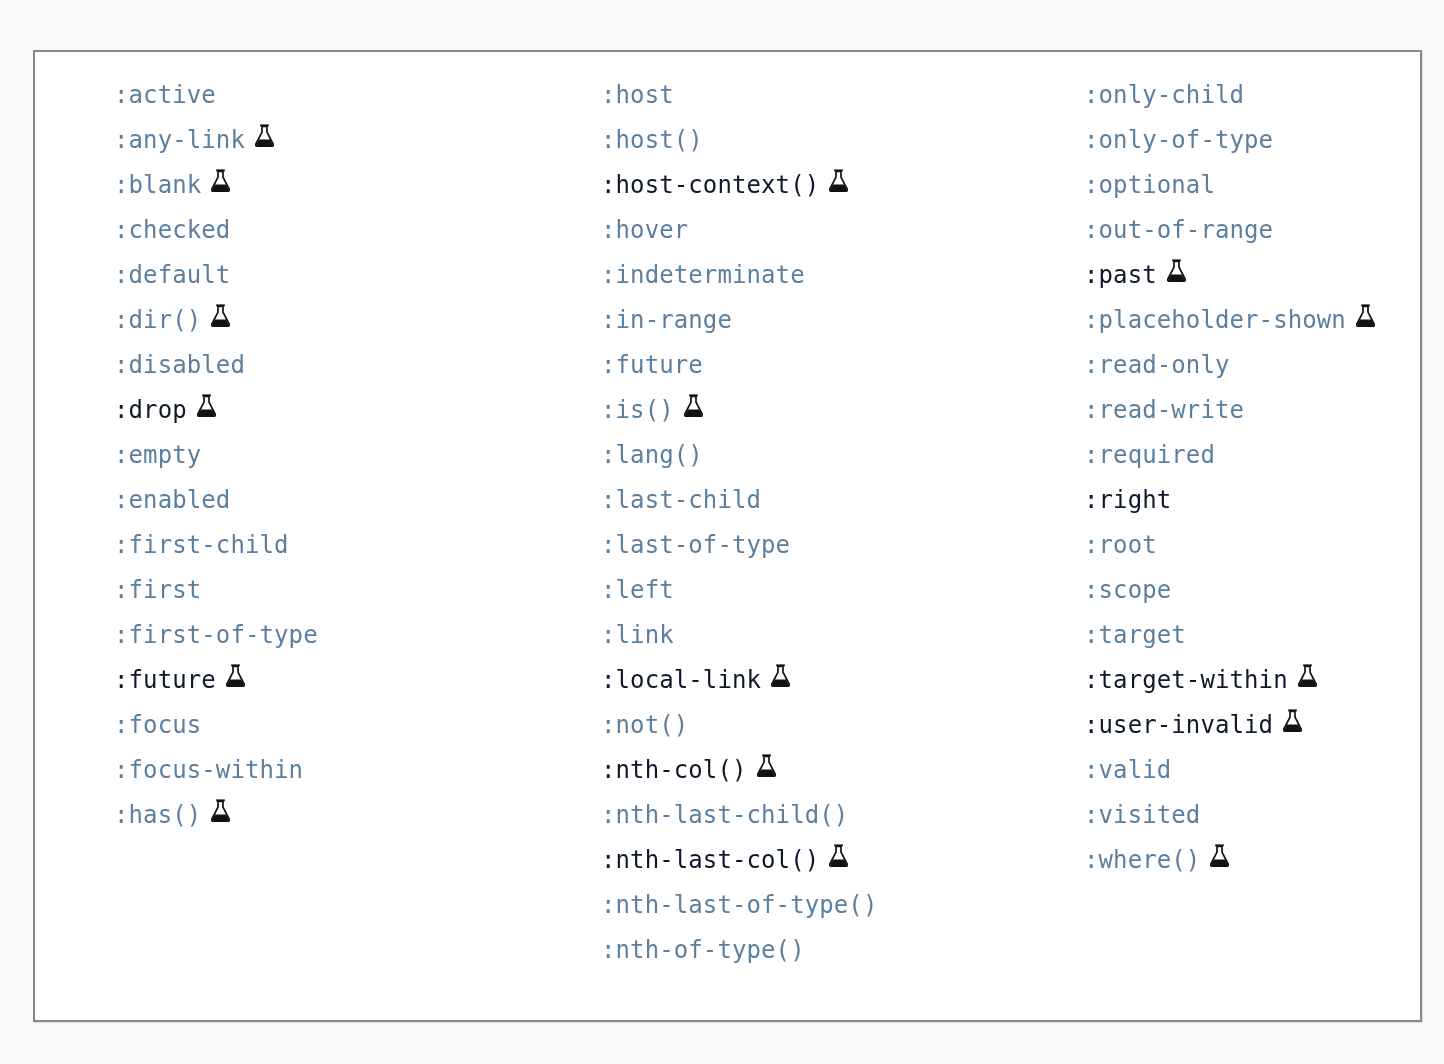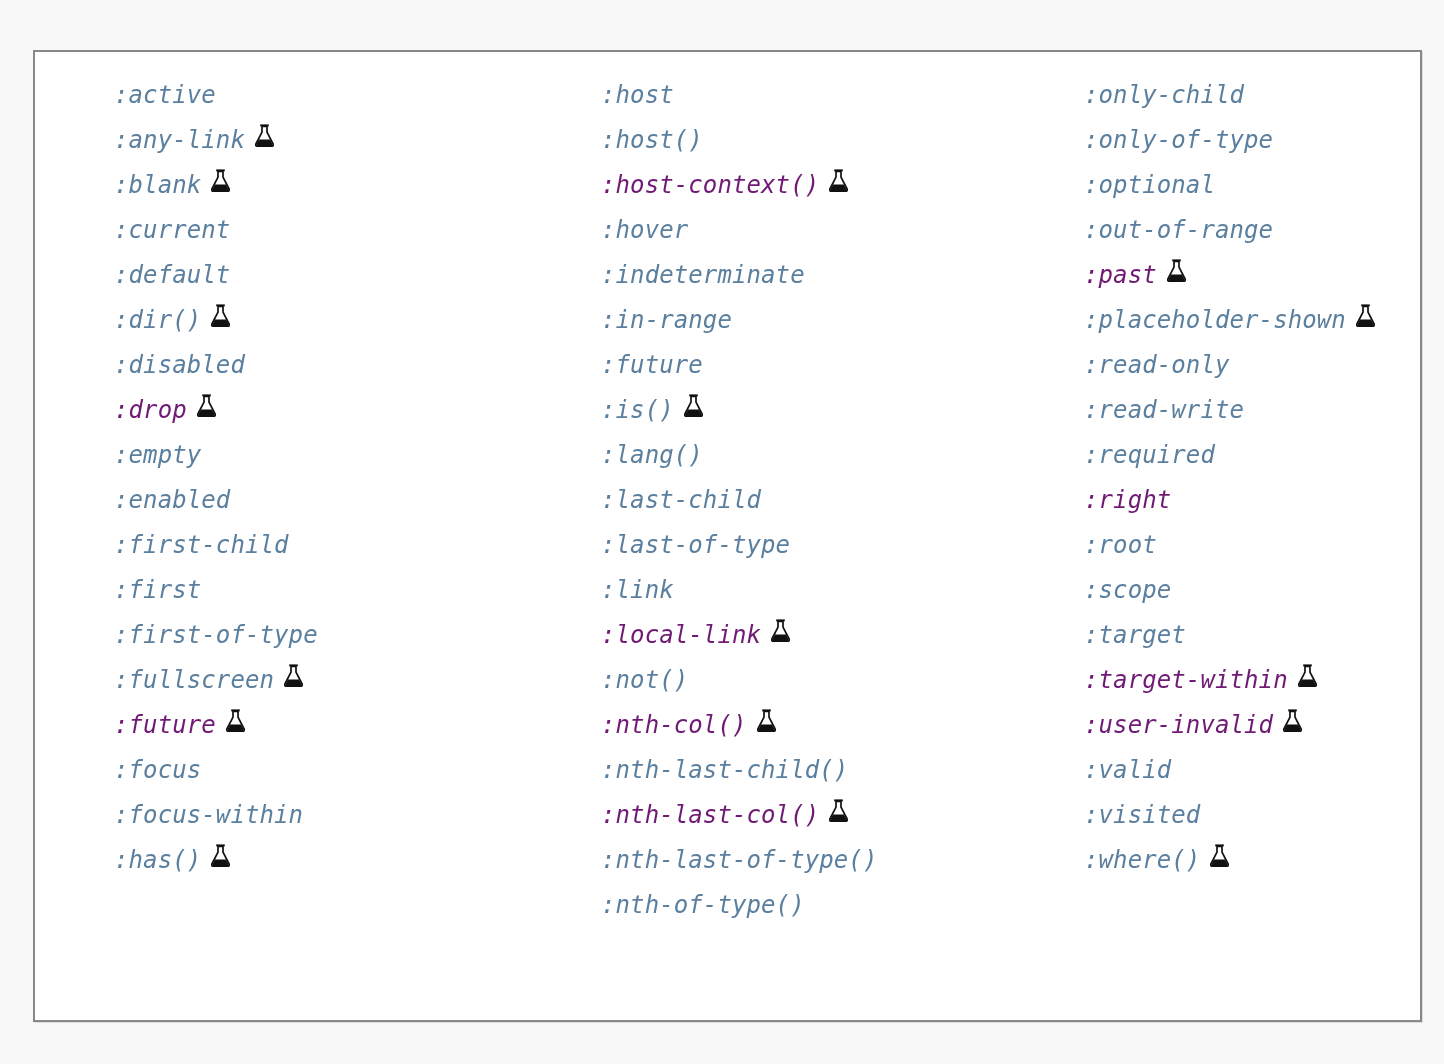--- a/index.html
+++ b/index.html
@@ -65,24 +65,23 @@
     flex-direction: row;
     align-items: center;
     white-space: nowrap;
   }
 
   .selector-name {
     font-family: "DejaVu Sans Mono", "Liberation Mono", monospace;
     font-size: 24px;
     letter-spacing: 0.1px;
     color: #5b7f9e;
-    font-style: italic;
   }
   .selector-row.experimental-color .selector-name {
-    color: #701a75;
+    color: #0f172a;
   }
 
   .flask-icon {
     display: inline-block;
     width: 19px;
     height: 23px;
     margin-left: 10px;
     position: relative;
     top: -5px;
     flex: 0 0 auto;
@@ -113,21 +112,21 @@
             <span class="selector-name">:blank</span>
             <span class="flask-icon">
               <svg viewBox="0 0 19 23" xmlns="http://www.w3.org/2000/svg" aria-hidden="true">
                 <rect x="5.2" y="0.4" width="8.6" height="2.0" fill="#111111"></rect>
                 <path d="M7.0 2.4 L7.0 8.2 L0.9 20.0 C0.3 21.2 1.0 22.4 2.3 22.4 L16.7 22.4 C18.0 22.4 18.7 21.2 18.1 20.0 L12.0 8.2 L12.0 2.4 Z" fill="none" stroke="#111111" stroke-width="1.7" stroke-linejoin="round"></path>
                 <path d="M4.0 15.6 L1.4 20.6 C1.0 21.4 1.5 22.0 2.4 22.0 L16.6 22.0 C17.5 22.0 18.0 21.4 17.6 20.6 L15.0 15.6 Z" fill="#111111"></path>
               </svg>
             </span>
           </div>
           <div class="selector-row">
-            <span class="selector-name">:current</span>
+            <span class="selector-name">:checked</span>
           </div>
           <div class="selector-row">
             <span class="selector-name">:default</span>
           </div>
           <div class="selector-row">
             <span class="selector-name">:dir()</span>
             <span class="flask-icon">
               <svg viewBox="0 0 19 23" xmlns="http://www.w3.org/2000/svg" aria-hidden="true">
                 <rect x="5.2" y="0.4" width="8.6" height="2.0" fill="#111111"></rect>
                 <path d="M7.0 2.4 L7.0 8.2 L0.9 20.0 C0.3 21.2 1.0 22.4 2.3 22.4 L16.7 22.4 C18.0 22.4 18.7 21.2 18.1 20.0 L12.0 8.2 L12.0 2.4 Z" fill="none" stroke="#111111" stroke-width="1.7" stroke-linejoin="round"></path>
@@ -155,30 +154,20 @@
             <span class="selector-name">:enabled</span>
           </div>
           <div class="selector-row">
             <span class="selector-name">:first-child</span>
           </div>
           <div class="selector-row">
             <span class="selector-name">:first</span>
           </div>
           <div class="selector-row">
             <span class="selector-name">:first-of-type</span>
-          </div>
-          <div class="selector-row">
-            <span class="selector-name">:fullscreen</span>
-            <span class="flask-icon">
-              <svg viewBox="0 0 19 23" xmlns="http://www.w3.org/2000/svg" aria-hidden="true">
-                <rect x="5.2" y="0.4" width="8.6" height="2.0" fill="#111111"></rect>
-                <path d="M7.0 2.4 L7.0 8.2 L0.9 20.0 C0.3 21.2 1.0 22.4 2.3 22.4 L16.7 22.4 C18.0 22.4 18.7 21.2 18.1 20.0 L12.0 8.2 L12.0 2.4 Z" fill="none" stroke="#111111" stroke-width="1.7" stroke-linejoin="round"></path>
-                <path d="M4.0 15.6 L1.4 20.6 C1.0 21.4 1.5 22.0 2.4 22.0 L16.6 22.0 C17.5 22.0 18.0 21.4 17.6 20.6 L15.0 15.6 Z" fill="#111111"></path>
-              </svg>
-            </span>
           </div>
           <div class="selector-row experimental-color">
             <span class="selector-name">:future</span>
             <span class="flask-icon">
               <svg viewBox="0 0 19 23" xmlns="http://www.w3.org/2000/svg" aria-hidden="true">
                 <rect x="5.2" y="0.4" width="8.6" height="2.0" fill="#111111"></rect>
                 <path d="M7.0 2.4 L7.0 8.2 L0.9 20.0 C0.3 21.2 1.0 22.4 2.3 22.4 L16.7 22.4 C18.0 22.4 18.7 21.2 18.1 20.0 L12.0 8.2 L12.0 2.4 Z" fill="none" stroke="#111111" stroke-width="1.7" stroke-linejoin="round"></path>
                 <path d="M4.0 15.6 L1.4 20.6 C1.0 21.4 1.5 22.0 2.4 22.0 L16.6 22.0 C17.5 22.0 18.0 21.4 17.6 20.6 L15.0 15.6 Z" fill="#111111"></path>
               </svg>
             </span>
@@ -240,20 +229,23 @@
             </span>
           </div>
           <div class="selector-row">
             <span class="selector-name">:lang()</span>
           </div>
           <div class="selector-row">
             <span class="selector-name">:last-child</span>
           </div>
           <div class="selector-row">
             <span class="selector-name">:last-of-type</span>
+          </div>
+          <div class="selector-row">
+            <span class="selector-name">:left</span>
           </div>
           <div class="selector-row">
             <span class="selector-name">:link</span>
           </div>
           <div class="selector-row experimental-color">
             <span class="selector-name">:local-link</span>
             <span class="flask-icon">
               <svg viewBox="0 0 19 23" xmlns="http://www.w3.org/2000/svg" aria-hidden="true">
                 <rect x="5.2" y="0.4" width="8.6" height="2.0" fill="#111111"></rect>
                 <path d="M7.0 2.4 L7.0 8.2 L0.9 20.0 C0.3 21.2 1.0 22.4 2.3 22.4 L16.7 22.4 C18.0 22.4 18.7 21.2 18.1 20.0 L12.0 8.2 L12.0 2.4 Z" fill="none" stroke="#111111" stroke-width="1.7" stroke-linejoin="round"></path>

